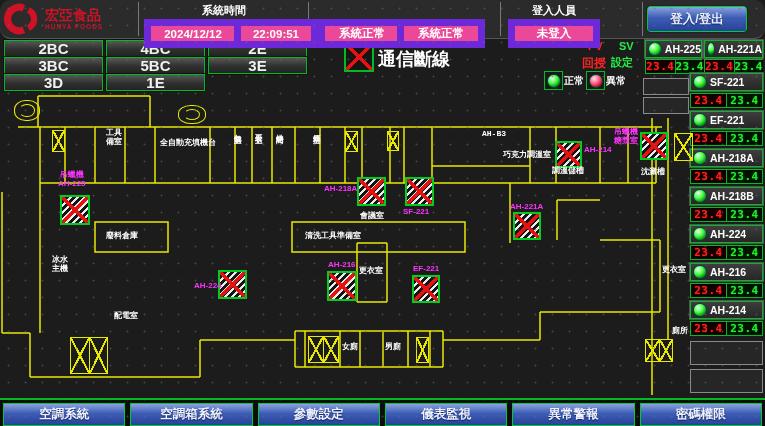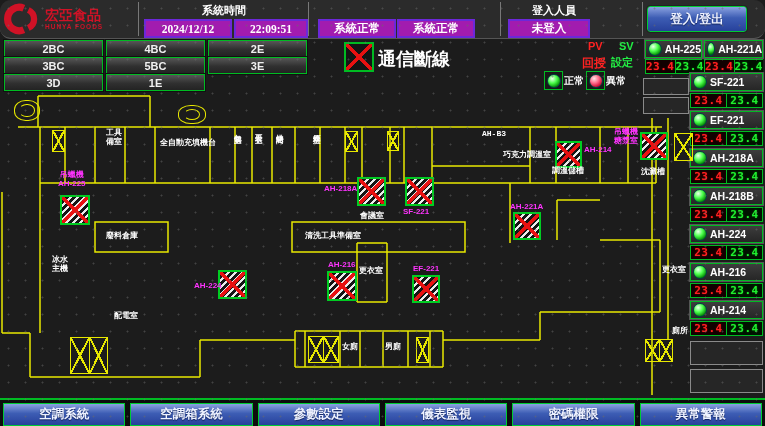--- a/index.html
+++ b/index.html
@@ -15,37 +15,37 @@
     background-size:17px 17px;opacity:.5;
   }
   
   .topbar{position:absolute;left:0;top:0;width:765px;height:38px;background:#2b2b2b;border-bottom:1px solid #555;z-index:5;border-radius:11px;}
   .vsep{position:absolute;top:2px;width:1px;height:34px;background:#9a9a9a;opacity:.7;}
   .logo{position:absolute;left:4px;top:2px;width:132px;height:34px;display:flex;align-items:center;gap:5px;}
   .logo-title{color:#d01226;font-weight:bold;font-size:14px;line-height:1.05;}
   .logo-sub{color:#d01226;font-size:6.5px;letter-spacing:1px;font-weight:bold;}
   .bar-label{position:absolute;top:3px;font-size:11px;font-weight:bold;color:#fff;text-align:center;}
   .field{
-    position:absolute;height:15px;background:#a21caf;border:2px solid #6d28d9;
+    position:absolute;height:15px;background:#ec4899;border:7px solid #6d28d9;
     color:#fff;font-weight:bold;font-size:11.5px;display:flex;align-items:center;justify-content:center;
-    font-family:Liberation Serif, serif;
+    font-family:Liberation Sans, sans-serif;
   }
   .login-btn{
     position:absolute;left:647px;top:6px;width:98px;height:24px;
     background:linear-gradient(#8aa2e0,#3d5db4 45%,#27419b);
     border:1px solid #00cc33;outline:1px solid #222;border-radius:3px;
     color:#eef2ff;font-weight:bold;font-size:12.5px;display:flex;align-items:center;justify-content:center;
     text-shadow:0 1px 1px #10225a;cursor:pointer;
   }
   
   .floor-btn{
     position:absolute;width:97px;height:15px;
     background:linear-gradient(#565656,#303030 55%,#232323);
     border:1px solid #00bb22;outline:1px solid #111;
-    color:#f0f0f0;font-size:11px;font-weight:bold;display:flex;align-items:center;justify-content:center;cursor:pointer;
+    color:#f0f0f0;font-size:15px;font-weight:bold;display:flex;align-items:center;justify-content:center;cursor:pointer;
   }
   .legend-x{
     position:absolute;left:344px;top:42px;width:26px;height:26px;background:#151515;border:2px solid #00bb22;
     background-image:
       linear-gradient(to top right, transparent calc(50% - 1.6px), #e81111 calc(50% - 1.6px) calc(50% + 1.6px), transparent calc(50% + 1.6px)),
       linear-gradient(to bottom right, transparent calc(50% - 1.6px), #e81111 calc(50% - 1.6px) calc(50% + 1.6px), transparent calc(50% + 1.6px));
   }
   .legend-text{position:absolute;left:378px;top:47px;font-size:18px;font-weight:bold;color:#fff;}
   .pv-l{position:absolute;left:588px;top:40px;color:#ff2222;font-weight:bold;font-size:11px;}
   .sv-l{position:absolute;left:619px;top:40px;color:#22ee44;font-weight:bold;font-size:11px;}
@@ -352,18 +352,18 @@
 
     <div class="empty-panel" style="left:690px;top:341px;width:73px;height:24px"></div>
     <div class="empty-panel" style="left:690px;top:369px;width:73px;height:24px"></div>
   </div>
 
   <nav class="bottombar">
     <div class="nav-btn">空調系統</div>
     <div class="nav-btn">空調箱系統</div>
     <div class="nav-btn">參數設定</div>
     <div class="nav-btn">儀表監視</div>
+    <div class="nav-btn">異常警報</div>
     <div class="nav-btn">密碼權限</div>
-    <div class="nav-btn">異常警報</div>
   </nav>
 
   <div class="dots"></div>
 </div>
 
 </body></html>

